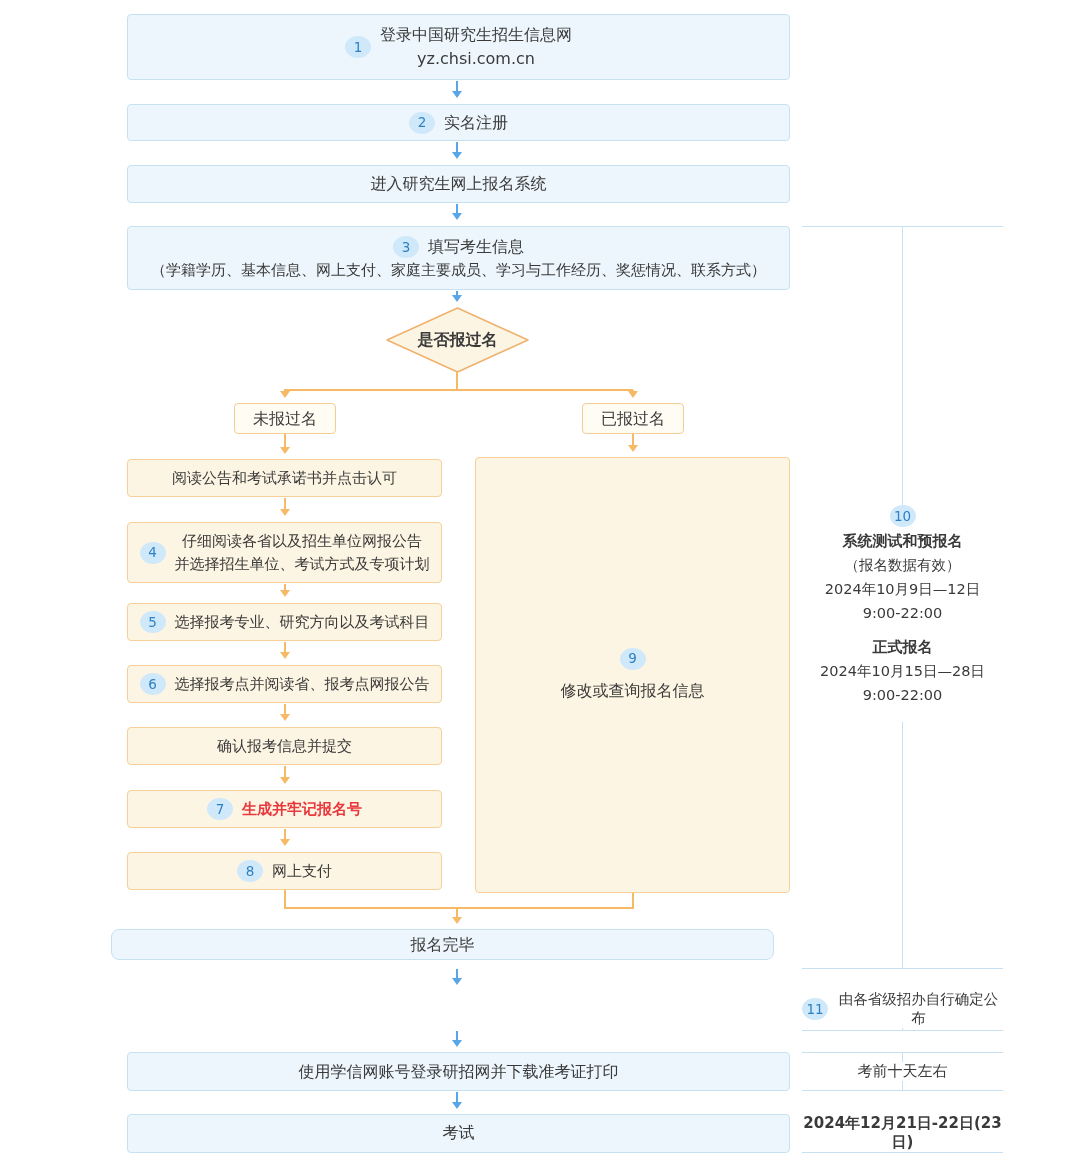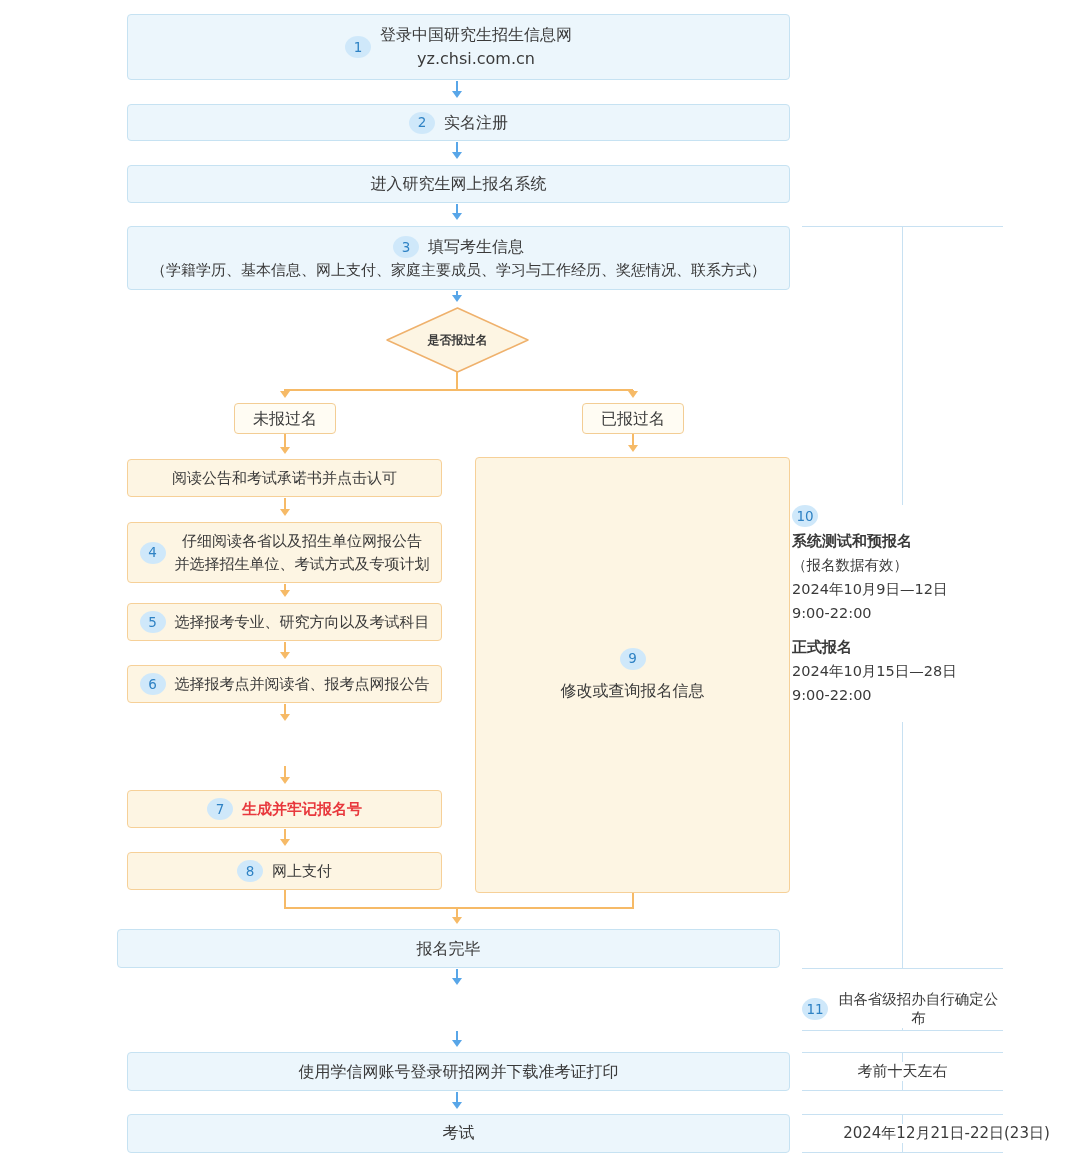--- a/index.html
+++ b/index.html
@@ -20,25 +20,25 @@
   
   .arr{position:absolute;width:2px;}
   .arr .ln{position:absolute;left:0;top:0;width:2px;height:100%;background:currentColor;}
   .arr::after{content:"";position:absolute;left:50%;transform:translateX(-50%);bottom:-7px;width:0;height:0;border:5px solid transparent;border-top:7px solid currentColor;}
   .a-blue{color:#58a6e8;} .a-orange{color:#f6ba67;}
   
   .shl{position:absolute;height:1px;background:#c8e1f2;}
   .svl{position:absolute;width:1px;background:#c8e1f2;}
   .side-note{position:absolute;display:flex;align-items:center;justify-content:center;font-size:14.5px;text-align:center;}
   .side-note .wbg{background:#ffffff;padding:0 5px;}
-  .note10{position:absolute;font-size:14.5px;line-height:1.65;background:#ffffff;}
+  .note10{position:absolute;text-align:center;font-size:14.5px;line-height:1.65;background:#ffffff;}
   .note10 .b{font-weight:bold;font-size:15px;}
   .small15{font-size:15px;}
   .diamond-wrap{position:absolute;}
-  .diamond-label{position:absolute;inset:0;display:flex;align-items:center;justify-content:center;font-size:12px;font-weight:bold;}
+  .diamond-label{position:absolute;inset:0;display:flex;align-items:center;justify-content:center;font-size:16px;font-weight:bold;}
 </style>
 </head>
 <body>
 
 <div class="stage">
 
   <div class="box blue" style="left:127px;top:14px;width:663px;height:66px;">
     <div class="row">
       <span class="badge">1</span>
       <span class="col">
@@ -146,20 +146,23 @@
   <div class="box cream small15" style="left:127px;top:665px;width:315px;height:38px;">
     <div class="row">
       <span class="badge">6</span>
       <span>选择报考点并阅读省、报考点网报公告</span>
     </div>
   </div>
   <div class="arr a-orange" style="left:284px;top:704px;height:15px;">
       <span class="ln"></span>
     </div>
 
+  <div class="box cream small15" style="left:127px;top:727px;width:315px;height:38px;">
+    <span>确认报考信息并提交</span>
+  </div>
   <div class="arr a-orange" style="left:284px;top:766px;height:16px;">
       <span class="ln"></span>
     </div>
 
   <div class="box cream small15" style="left:127px;top:790px;width:315px;height:38px;">
     <div class="row">
       <span class="badge">7</span>
       <span class="em-red">生成并牢记报名号</span>
     </div>
   </div>
@@ -179,21 +182,21 @@
     <span>修改或查询报名信息</span>
   </div>
 
   <div class="vl oc" style="left:284px;top:890px;height:19px;"></div>
   <div class="vl oc" style="left:632px;top:893px;height:16px;"></div>
   <div class="hl oc" style="left:284px;top:907px;width:350px;"></div>
   <div class="arr a-orange" style="left:456px;top:909px;height:13px;">
       <span class="ln"></span>
     </div>
 
-  <div class="box blue" style="left:117px;top:929px;width:663px;height:39px;">
+  <div class="box blue" style="left:111px;top:929px;width:663px;height:31px;border-radius:8px;">
     <span>报名完毕</span>
   </div>
   <div class="arr a-blue" style="left:456px;top:969px;height:14px;">
       <span class="ln"></span>
     </div>
 
   <div class="arr a-blue" style="left:456px;top:1031px;height:14px;">
       <span class="ln"></span>
     </div>
 
@@ -237,18 +240,18 @@
 
   <div class="shl" style="left:802px;top:1052px;width:201px;"></div>
   <div class="svl" style="left:902px;top:1052px;height:38px;"></div>
   <div class="side-note small15" style="left:797px;top:1054px;width:211px;height:34px;">
     <span class="wbg">考前十天左右</span>
   </div>
   <div class="shl" style="left:802px;top:1090px;width:201px;"></div>
 
   <div class="shl" style="left:802px;top:1114px;width:201px;"></div>
   <div class="svl" style="left:902px;top:1114px;height:38px;"></div>
-  <div class="side-note small15" style="left:836px;top:1116px;width:221px;height:34px;font-weight:normal;">
+  <div class="side-note small15" style="left:792px;top:1116px;width:221px;height:34px;font-weight:bold;">
     <span class="wbg">2024年12月21日-22日(23日)</span>
   </div>
   <div class="shl" style="left:802px;top:1152px;width:201px;"></div>
 
 </div>
 
 </body></html>

